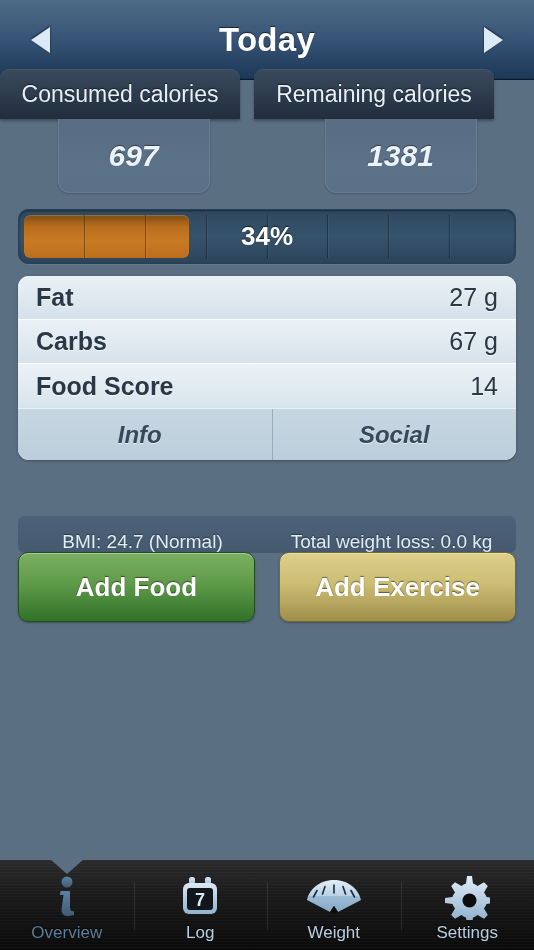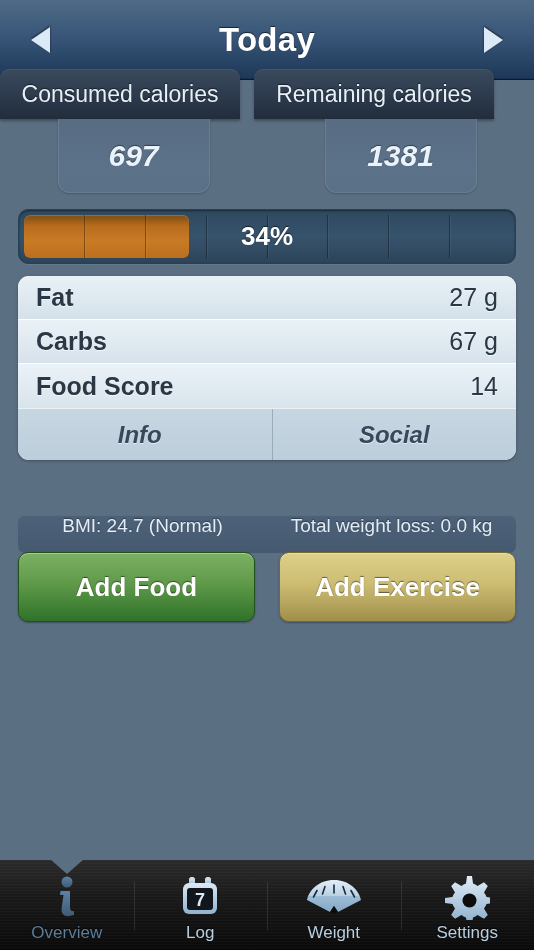--- a/index.html
+++ b/index.html
@@ -140,21 +140,21 @@
   .panel-footer-btn + .panel-footer-btn { border-left:1px solid rgba(120,140,158,.55); }
   .panel-footer-label {
     font-size:24px; font-weight:bold; font-style:italic; color:#38485a;
     text-shadow:0 1px 0 rgba(255,255,255,.55);
   }
 
   
   .stats {
     position:absolute; top:515px; left:18px; width:498px; height:38px;
     background:linear-gradient(180deg,#4d6179 0%,#45596f 100%);
-    border-radius:7px; display:flex; align-items:flex-start;
+    border-radius:7px; display:flex; align-items:flex-end;
     box-shadow:inset 0 1px 0 rgba(255,255,255,.07);
   }
   .stat-item {
     flex:1; text-align:center; font-size:19px; color:#e3edf5;
     text-shadow:0 -1px 1px rgba(0,0,0,.4);
   }
 
   
   .actions {
     position:absolute; top:552px; left:18px; width:498px; height:70px;

